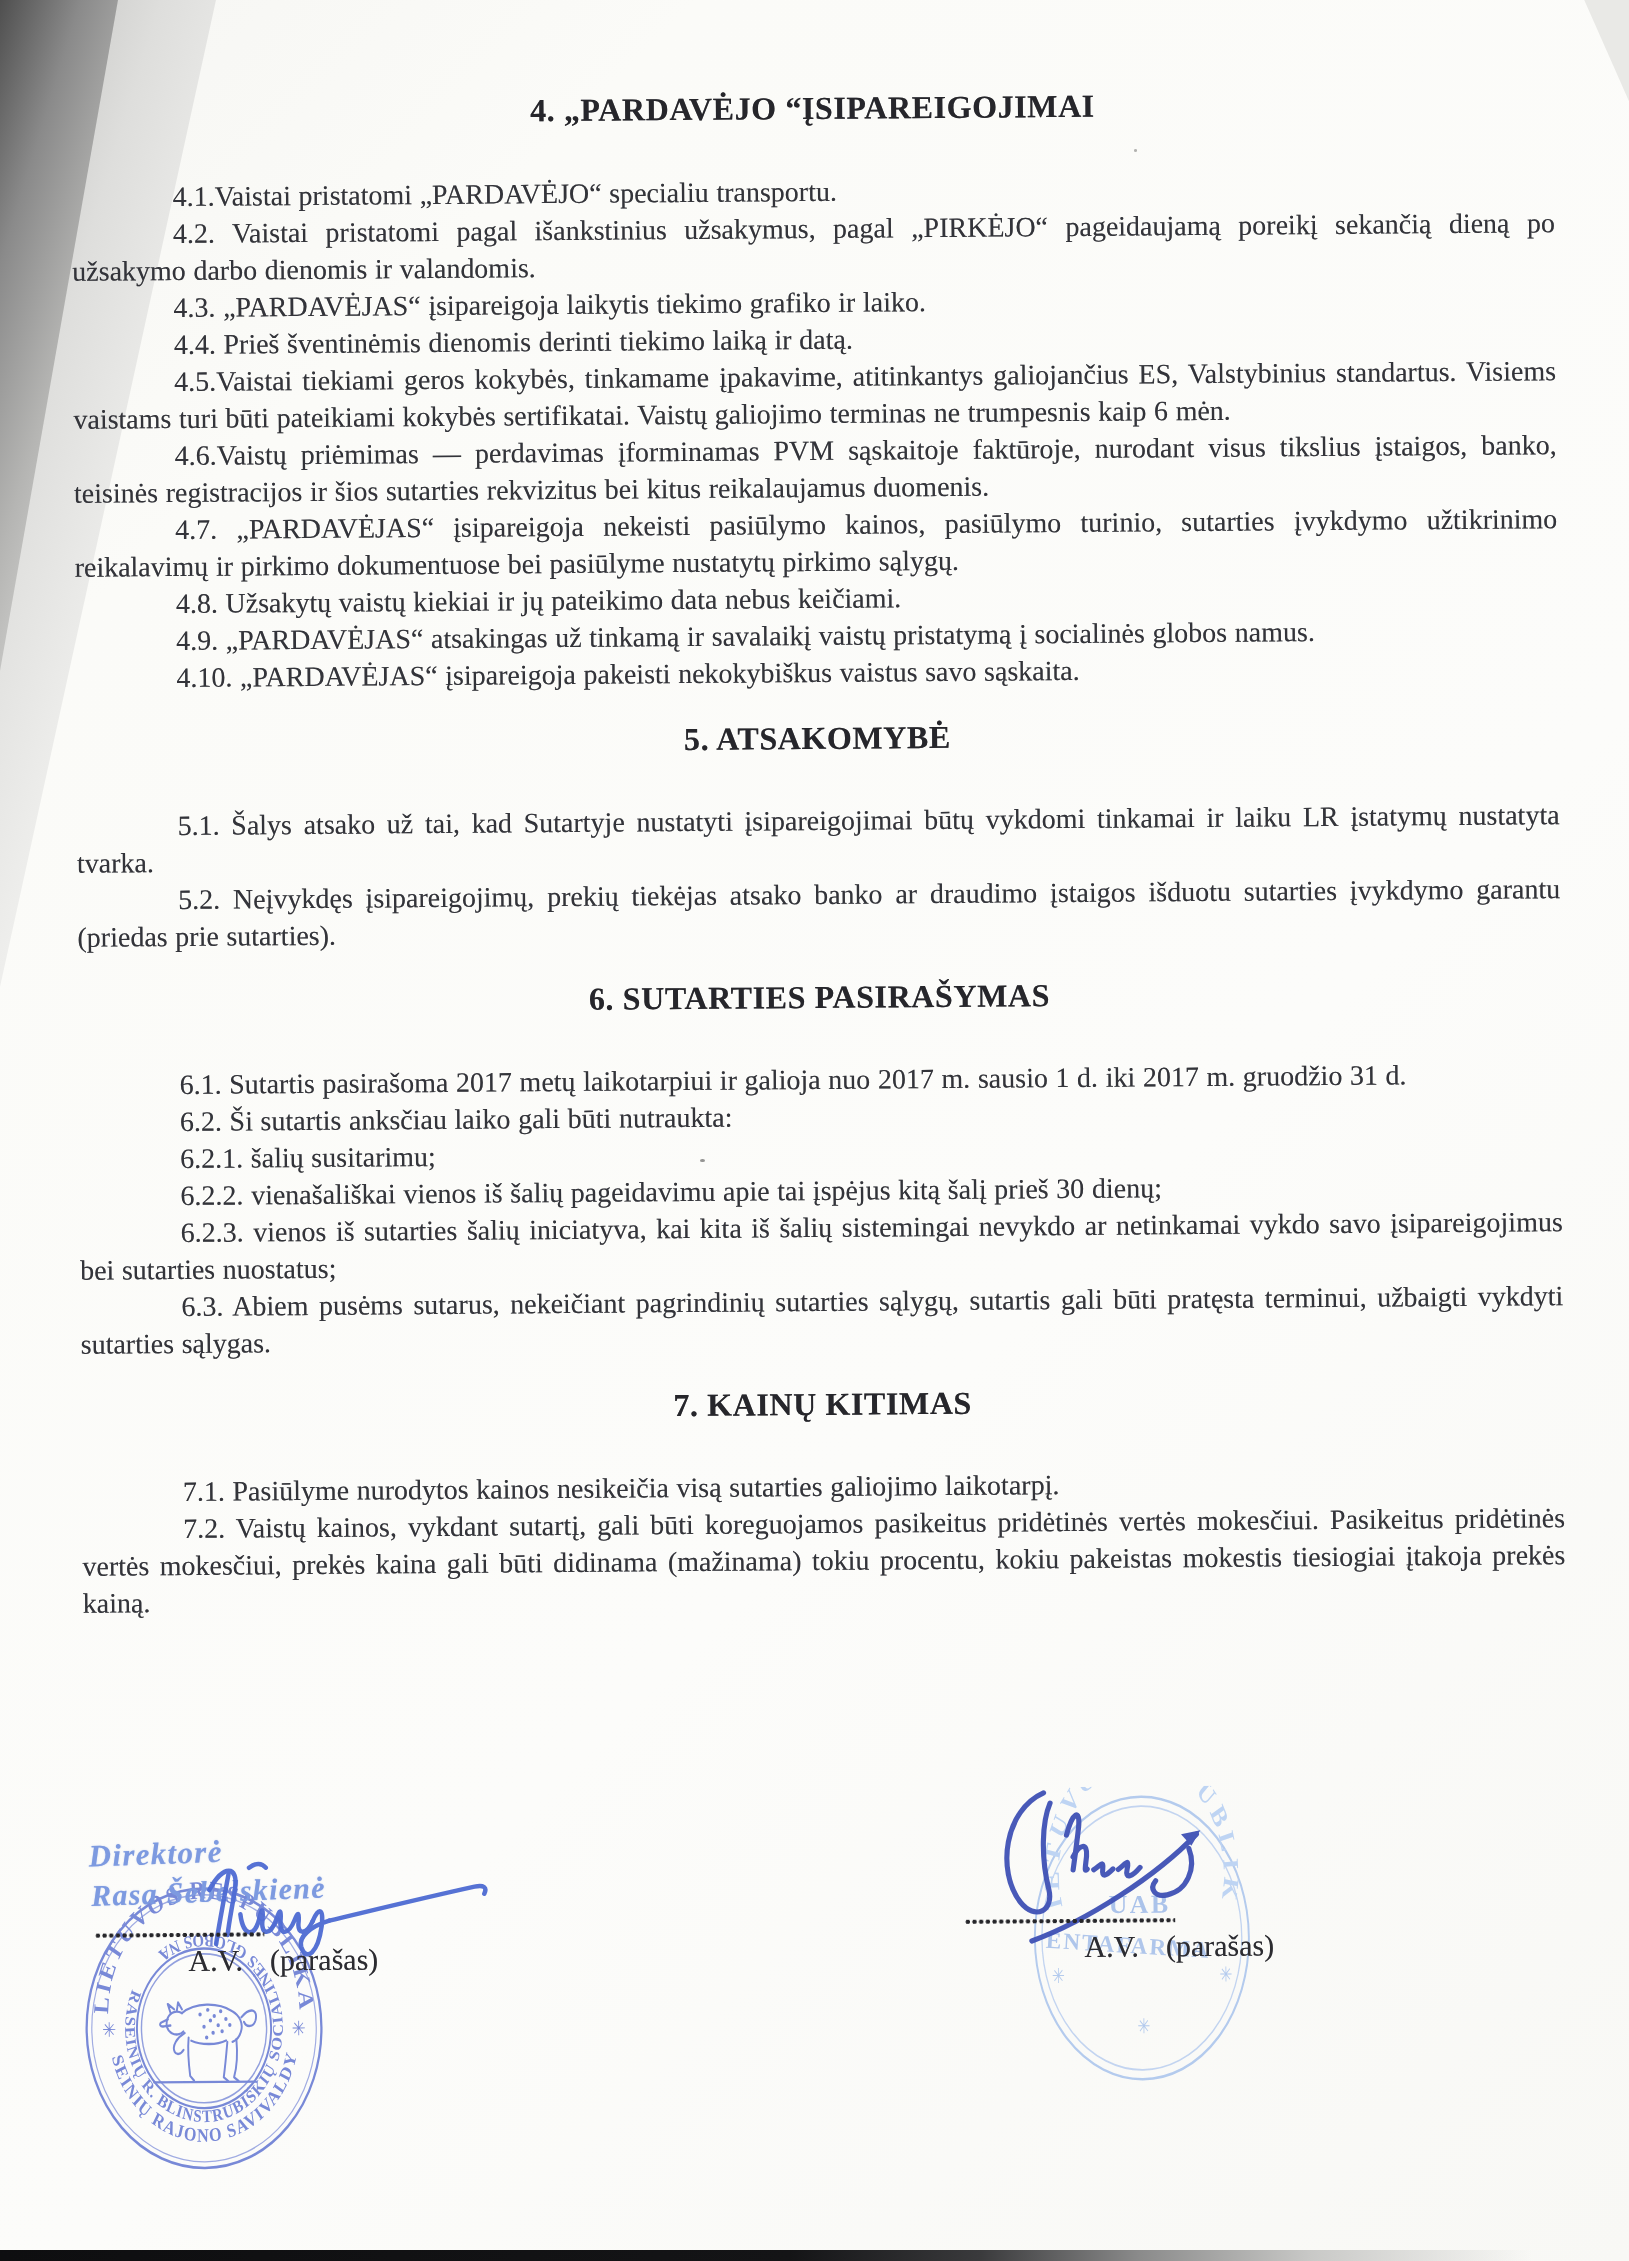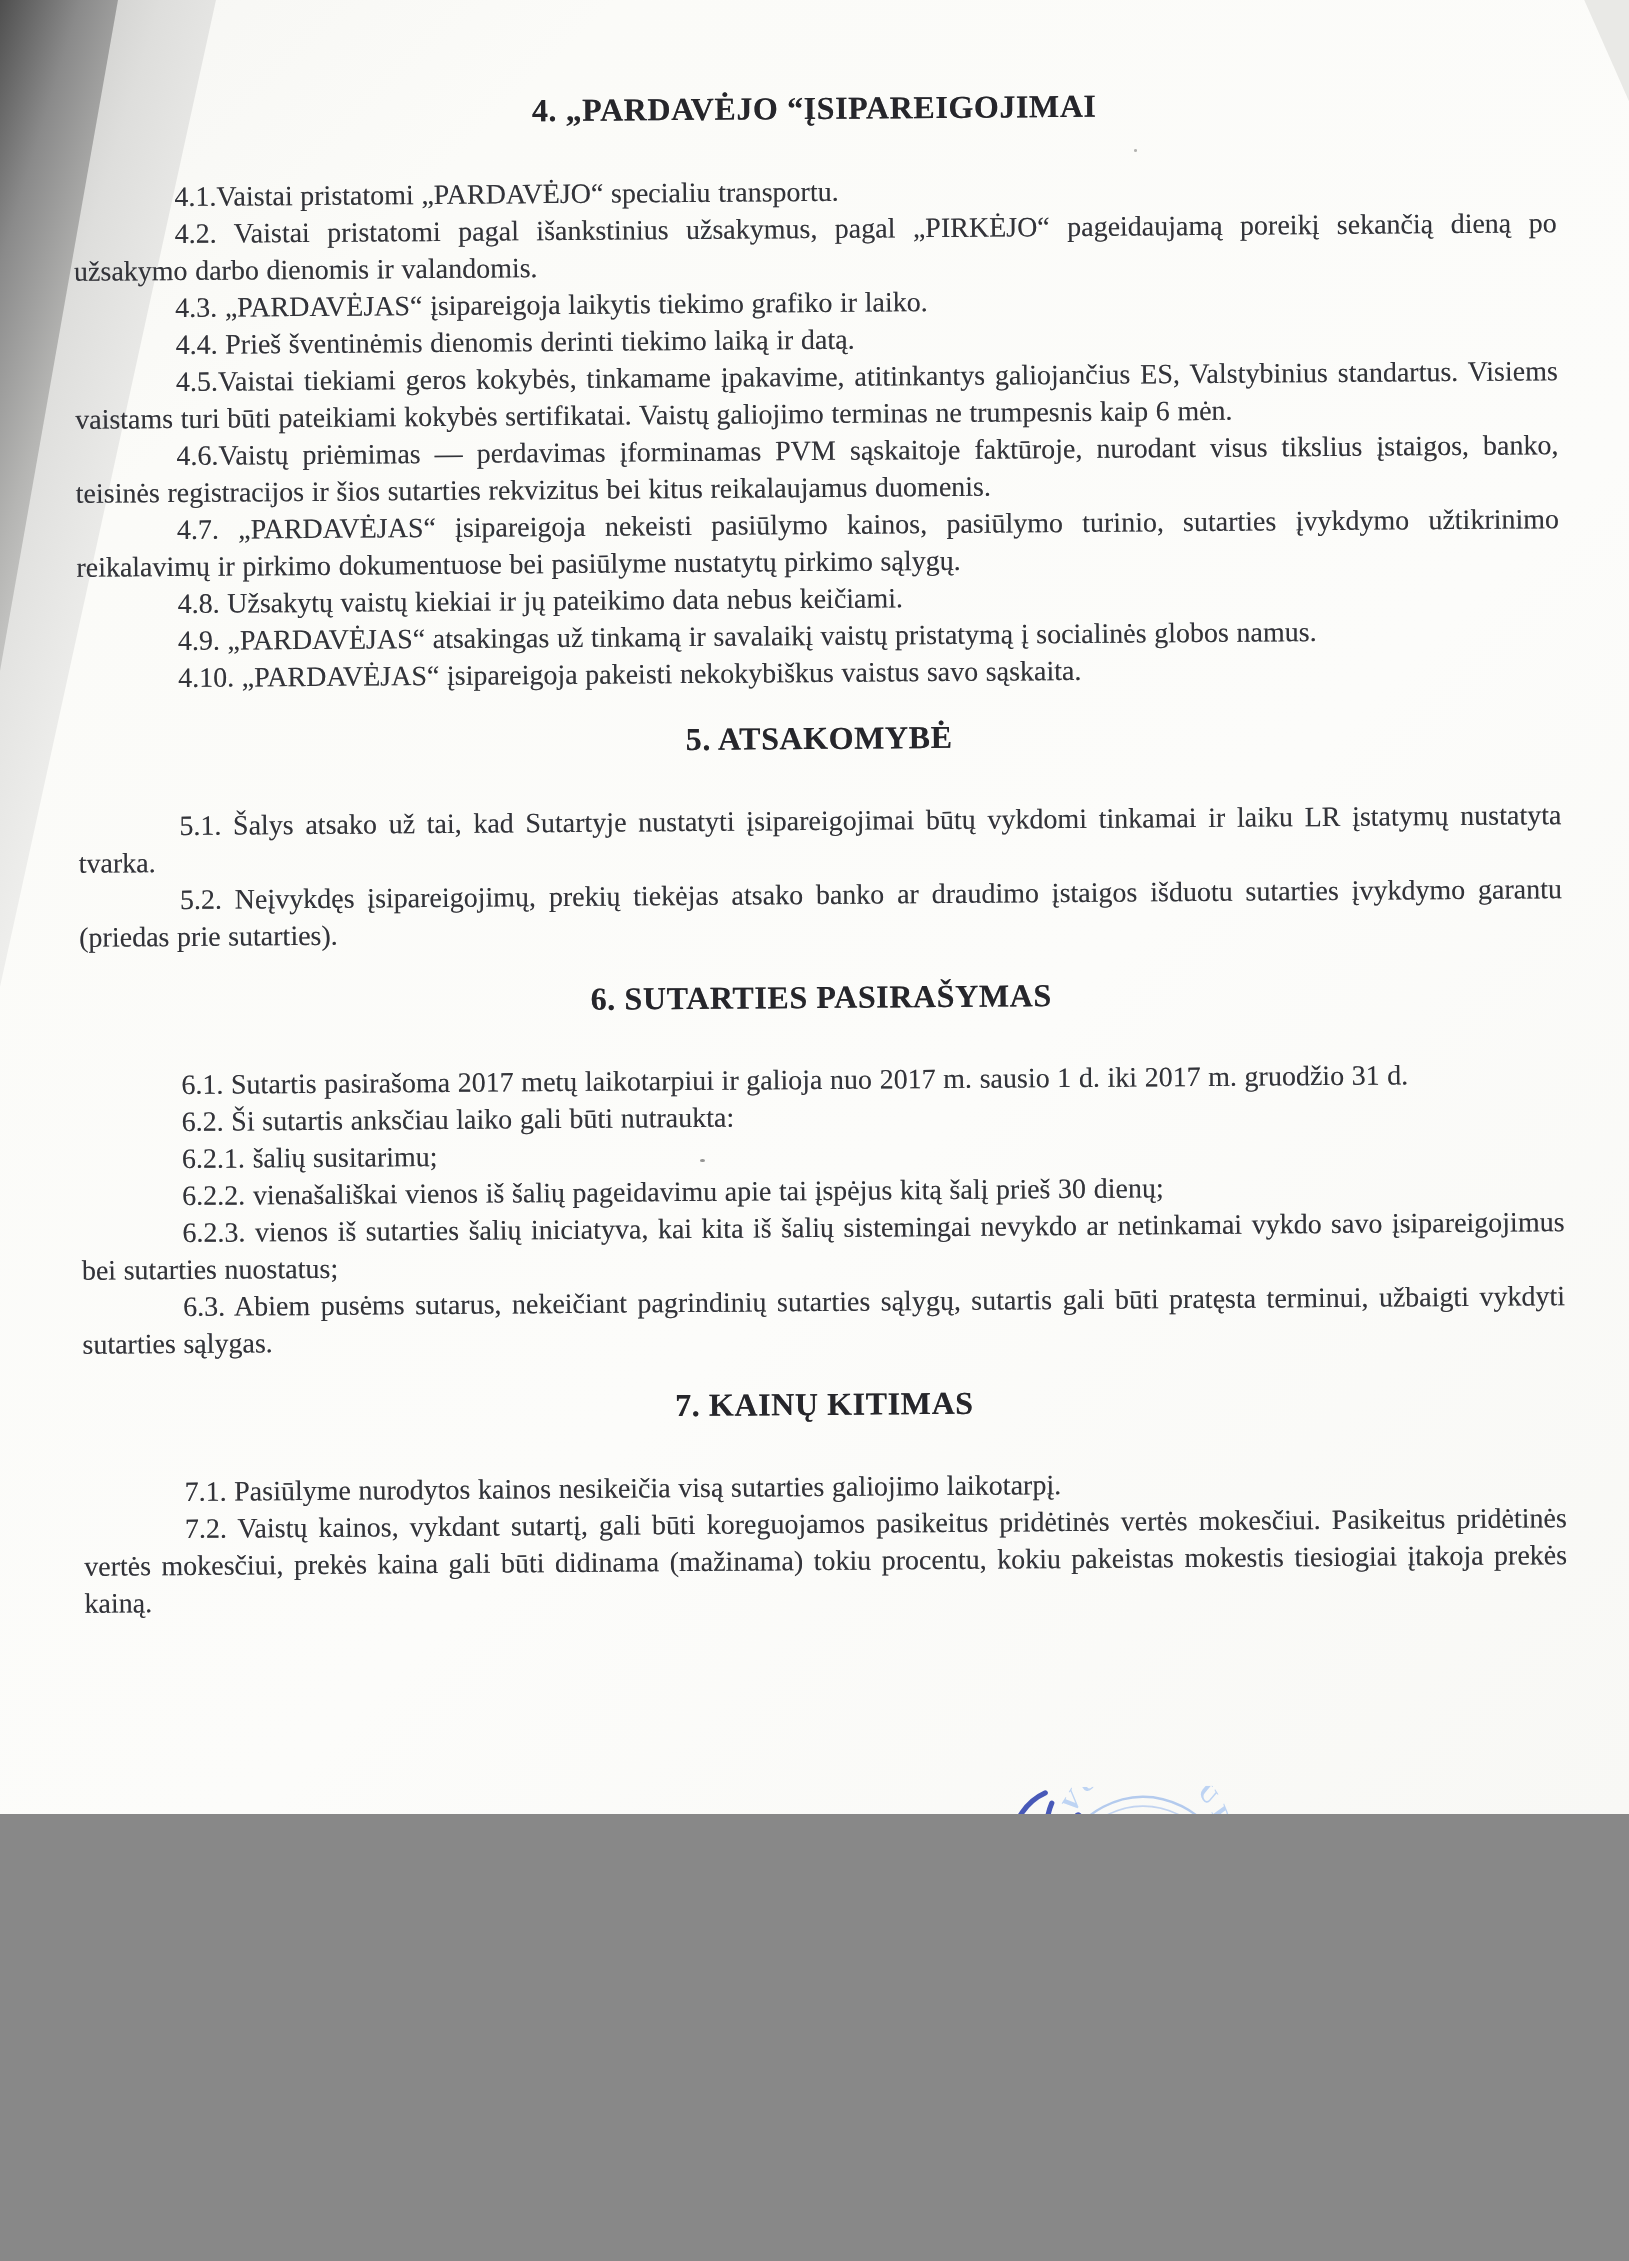--- a/index.html
+++ b/index.html
@@ -1,17 +1,17 @@
 <!DOCTYPE html>
 <html style="font-size:10.3px"><head>
 <meta charset="utf-8">
 <style>
   html,body{margin:0;padding:0;background:#888;}
   .page{
-    position:relative;width:1630px;height:1814px;overflow:hidden;
+    position:relative;width:1630px;height:2261px;overflow:hidden;
     background:linear-gradient(135deg,#f6f6f3 0%,#fbfbf8 18%,#fcfcfa 60%,#f8f8f5 100%);
     font-family:"Liberation Serif","DejaVu Serif",serif;
   }
   
   .fold-outer{position:absolute;left:0;top:0;width:232px;height:1006px;
     clip-path:polygon(0 0,216px 0,0 987px);
     background:linear-gradient(107deg,#bdbdbb 0%,#dededc 30%,#f1f1ef 60%,#fbfbf9 92%);}
   .fold-inner{position:absolute;left:0;top:0;width:129px;height:683px;
     clip-path:polygon(0 0,118px 0,0 671px);
     background:linear-gradient(107deg,#4f4f4f 0%,#8a8a8a 24%,#b5b5b3 50%,#dcdcda 78%,#f2f2f0 100%);}

